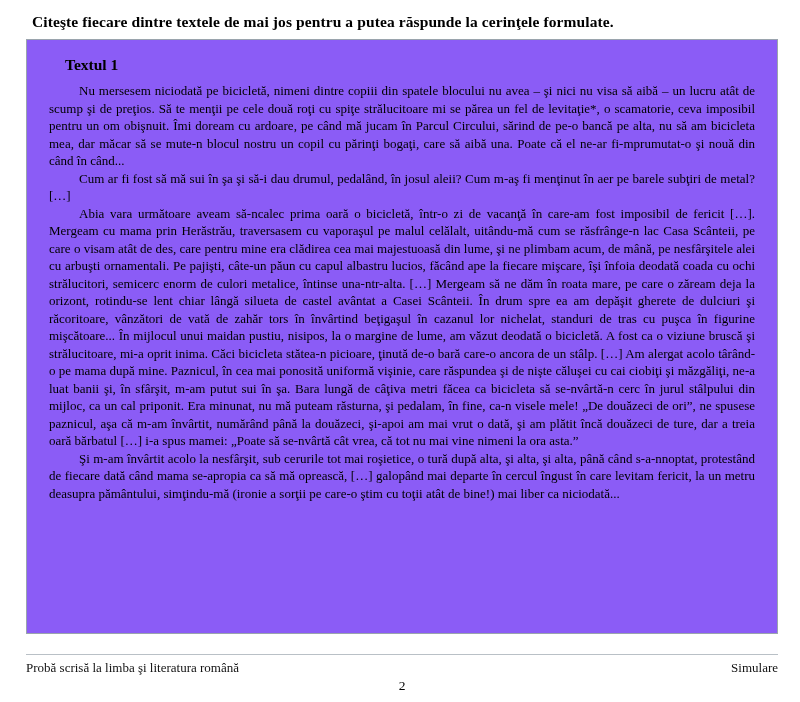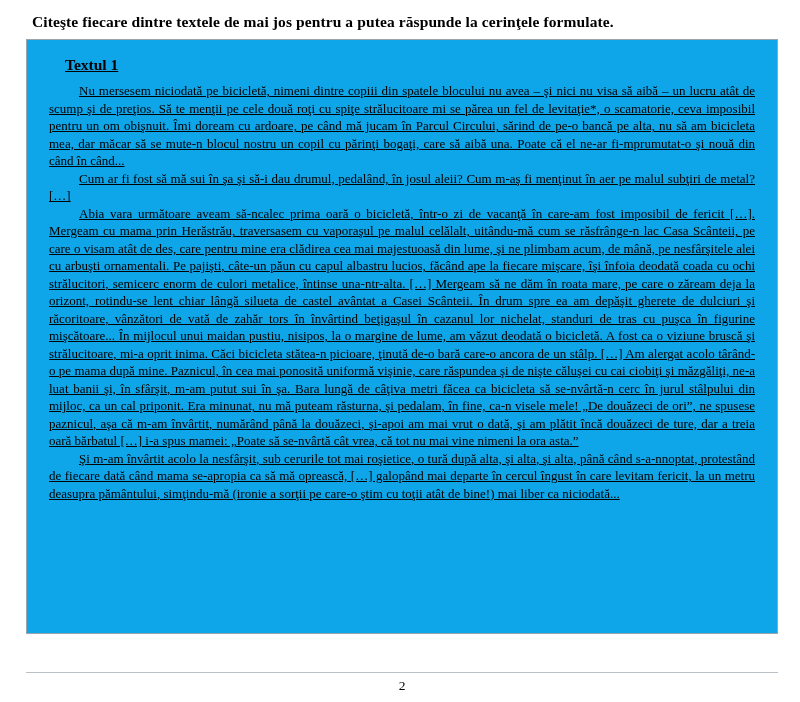--- a/index.html
+++ b/index.html
@@ -28,23 +28,22 @@
     line-height: 1.25;
     margin: 2px 0 8px 6px;
     letter-spacing: 0.1px;
   }
   .text-box {
     border: 1px solid #9aa4ad;
     box-sizing: border-box;
     width: 752px;
     height: 595px;
     padding: 14px 22px 10px 22px;
-    background: #0ea5e9;
+    background: #8b5cf6;
     overflow: hidden;
-    text-decoration: underline;
   }
   .text-title {
     font-weight: bold;
     font-size: 15.5px;
     margin: 2px 0 8px 16px;
   }
   .para {
     font-size: 13px;
     line-height: 1.345;
     text-align: justify;
@@ -82,23 +81,27 @@
 <body>
 
 <div class="page">
 
   <div class="instruction">Citeşte fiecare dintre textele de mai jos pentru a putea răspunde la cerinţele formulate.</div>
 
   <div class="text-box">
     <div class="text-title">Textul 1</div>
 
     <p class="para">Nu mersesem niciodată pe bicicletă, nimeni dintre copiii din spatele blocului nu avea – şi nici nu visa să aibă – un lucru atât de scump şi de preţios. Să te menţii pe cele două roţi cu spiţe strălucitoare mi se părea un fel de levitaţie*, o scamatorie, ceva imposibil pentru un om obişnuit. Îmi doream cu ardoare, pe când mă jucam în Parcul Circului, sărind de pe-o bancă pe alta, nu să am bicicleta mea, dar măcar să se mute-n blocul nostru un copil cu părinţi bogaţi, care să aibă una. Poate că el ne-ar fi-mprumutat-o şi nouă din când în când...</p>
-    <p class="para">Cum ar fi fost să mă sui în şa şi să-i dau drumul, pedalând, în josul aleii? Cum m-aş fi menţinut în aer pe malul subţiri de metal? […]</p>
+    <p class="para">Cum ar fi fost să mă sui în şa şi să-i dau drumul, pedalând, în josul aleii? Cum m-aş fi menţinut în aer pe barele subţiri de metal? […]</p>
     <p class="para">Abia vara următoare aveam să-ncalec prima oară o bicicletă, într-o zi de vacanţă în care-am fost imposibil de fericit […]. Mergeam cu mama prin Herăstrău, traversasem cu vaporaşul pe malul celălalt, uitându-mă cum se răsfrânge-n lac Casa Scânteii, pe care o visam atât de des, care pentru mine era clădirea cea mai majestuoasă din lume, şi ne plimbam acum, de mână, pe nesfârşitele alei cu arbuşti ornamentali. Pe pajişti, câte-un păun cu capul albastru lucios, făcând ape la fiecare mişcare, îşi înfoia deodată coada cu ochi strălucitori, semicerc enorm de culori metalice, întinse una-ntr-alta. […] Mergeam să ne dăm în roata mare, pe care o zăream deja la orizont, rotindu-se lent chiar lângă silueta de castel avântat a Casei Scânteii. În drum spre ea am depăşit gherete de dulciuri şi răcoritoare, vânzători de vată de zahăr tors în învârtind beţigaşul în cazanul lor nichelat, standuri de tras cu puşca în figurine mişcătoare... În mijlocul unui maidan pustiu, nisipos, la o margine de lume, am văzut deodată o bicicletă. A fost ca o viziune bruscă şi strălucitoare, mi-a oprit inima. Căci bicicleta stătea-n picioare, ţinută de-o bară care-o ancora de un stâlp. […] Am alergat acolo târând-o pe mama după mine. Paznicul, în cea mai ponosită uniformă vişinie, care răspundea şi de nişte căluşei cu cai ciobiţi şi măzgăliţi, ne-a luat banii şi, în sfârşit, m-am putut sui în şa. Bara lungă de câţiva metri făcea ca bicicleta să se-nvârtă-n cerc în jurul stâlpului din mijloc, ca un cal priponit. Era minunat, nu mă puteam răsturna, şi pedalam, în fine, ca-n visele mele! „De douăzeci de ori”, ne spusese paznicul, aşa că m-am învârtit, numărând până la douăzeci, şi-apoi am mai vrut o dată, şi am plătit încă douăzeci de ture, dar a treia oară bărbatul […] i-a spus mamei: „Poate să se-nvârtă cât vrea, că tot nu mai vine nimeni la ora asta.”</p>
     <p class="para">Şi m-am învârtit acolo la nesfârşit, sub cerurile tot mai roşietice, o tură după alta, şi alta, şi alta, până când s-a-nnoptat, protestând de fiecare dată când mama se-apropia ca să mă oprească, […] galopând mai departe în cercul îngust în care levitam fericit, la un metru deasupra pământului, simţindu-mă (ironie a sorţii pe care-o ştim cu toţii atât de bine!) mai liber ca niciodată...</p>
   </div>
 
   <div class="footer">
     <div class="footer-rule"></div>
+    <div class="footer-row">
+      <div class="footer-left">Probă scrisă la limba şi literatura română</div>
+      <div class="footer-right">Simulare</div>
+    </div>
     <div class="page-number">2</div>
   </div>
 
 </div>
 
 </body></html>

